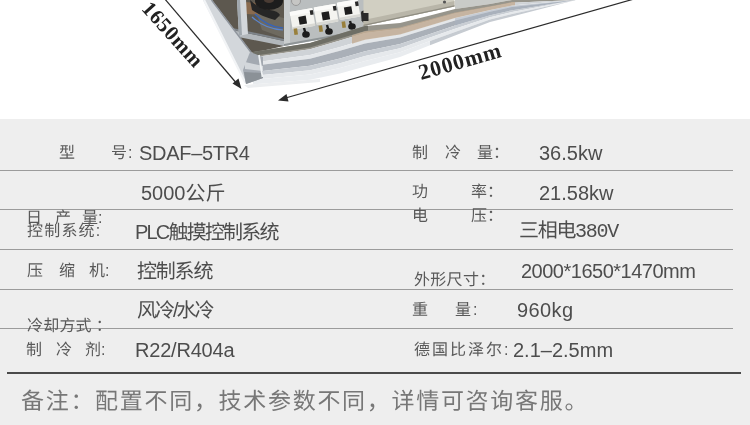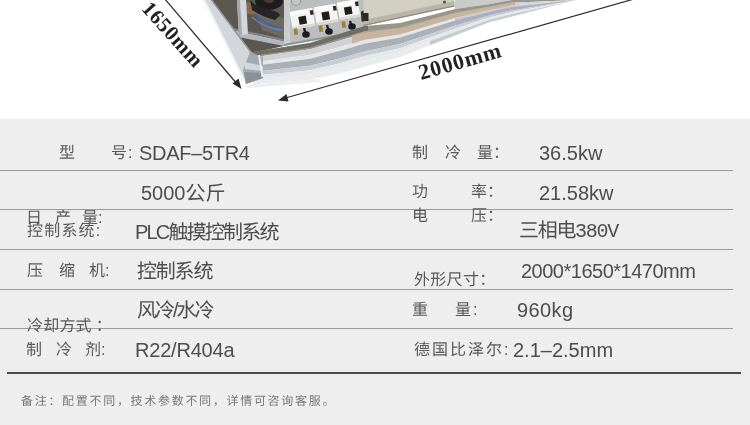--- a/index.html
+++ b/index.html
@@ -183,13 +183,13 @@
 <div class="abs val" style="left:517px;top:300px;letter-spacing:0.4px;">960kg</div>
 
 <div class="abs lbl" style="left:26px;top:341.5px;">制<span style="margin-left:14px;">冷</span><span style="margin-left:13px;">剂</span>:</div>
 
 <div class="abs val" style="left:135px;top:340px;letter-spacing:-0.2px;">R22/R404a</div>
 
 <div class="abs lbl" style="left:414px;top:341.5px;letter-spacing:2px;">德国比泽尔:</div>
 
 <div class="abs val" style="left:513px;top:340px;">2.1–2.5mm</div>
 
-<div class="abs" style="left:21px;top:393px;font-size:12px;line-height:17px;color:#777;letter-spacing:1.7px;">备注：配置不同，技术参数不同，详情可咨询客服。</div>
+<div class="abs" style="left:21px;top:393px;font-size:23px;line-height:17px;color:#777;letter-spacing:1.7px;">备注：配置不同，技术参数不同，详情可咨询客服。</div>
 
 </body></html>

